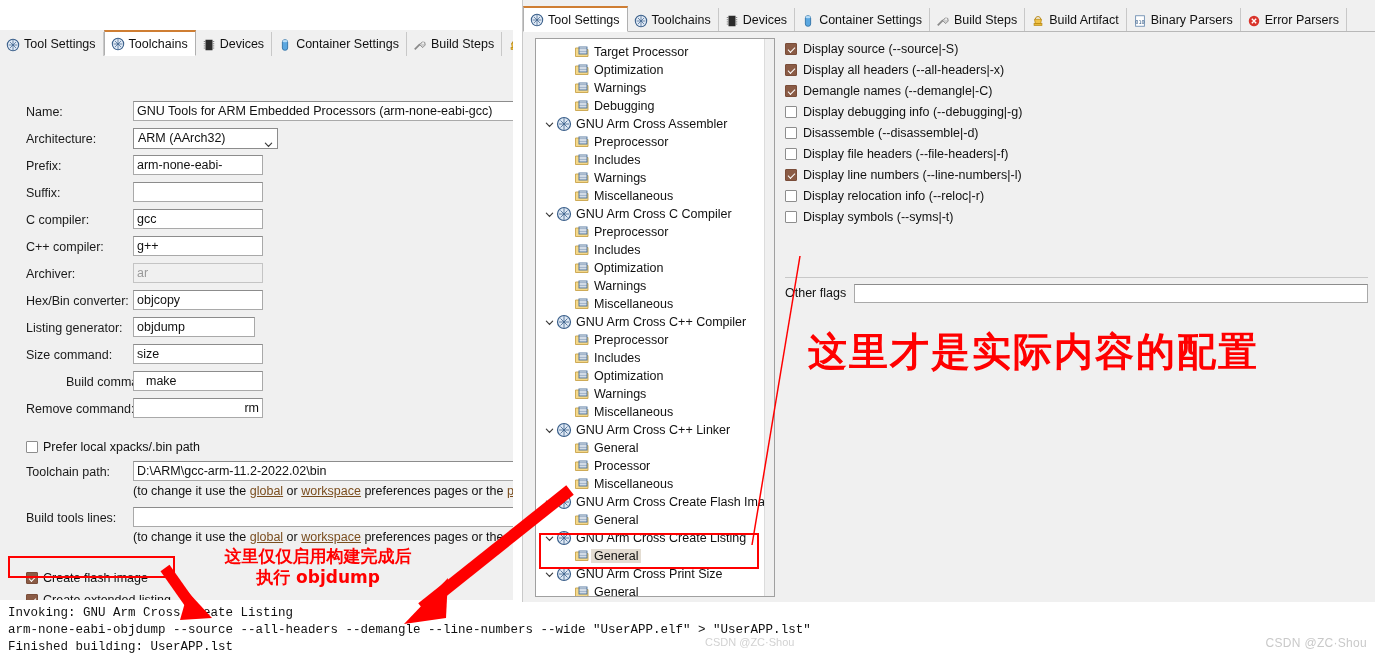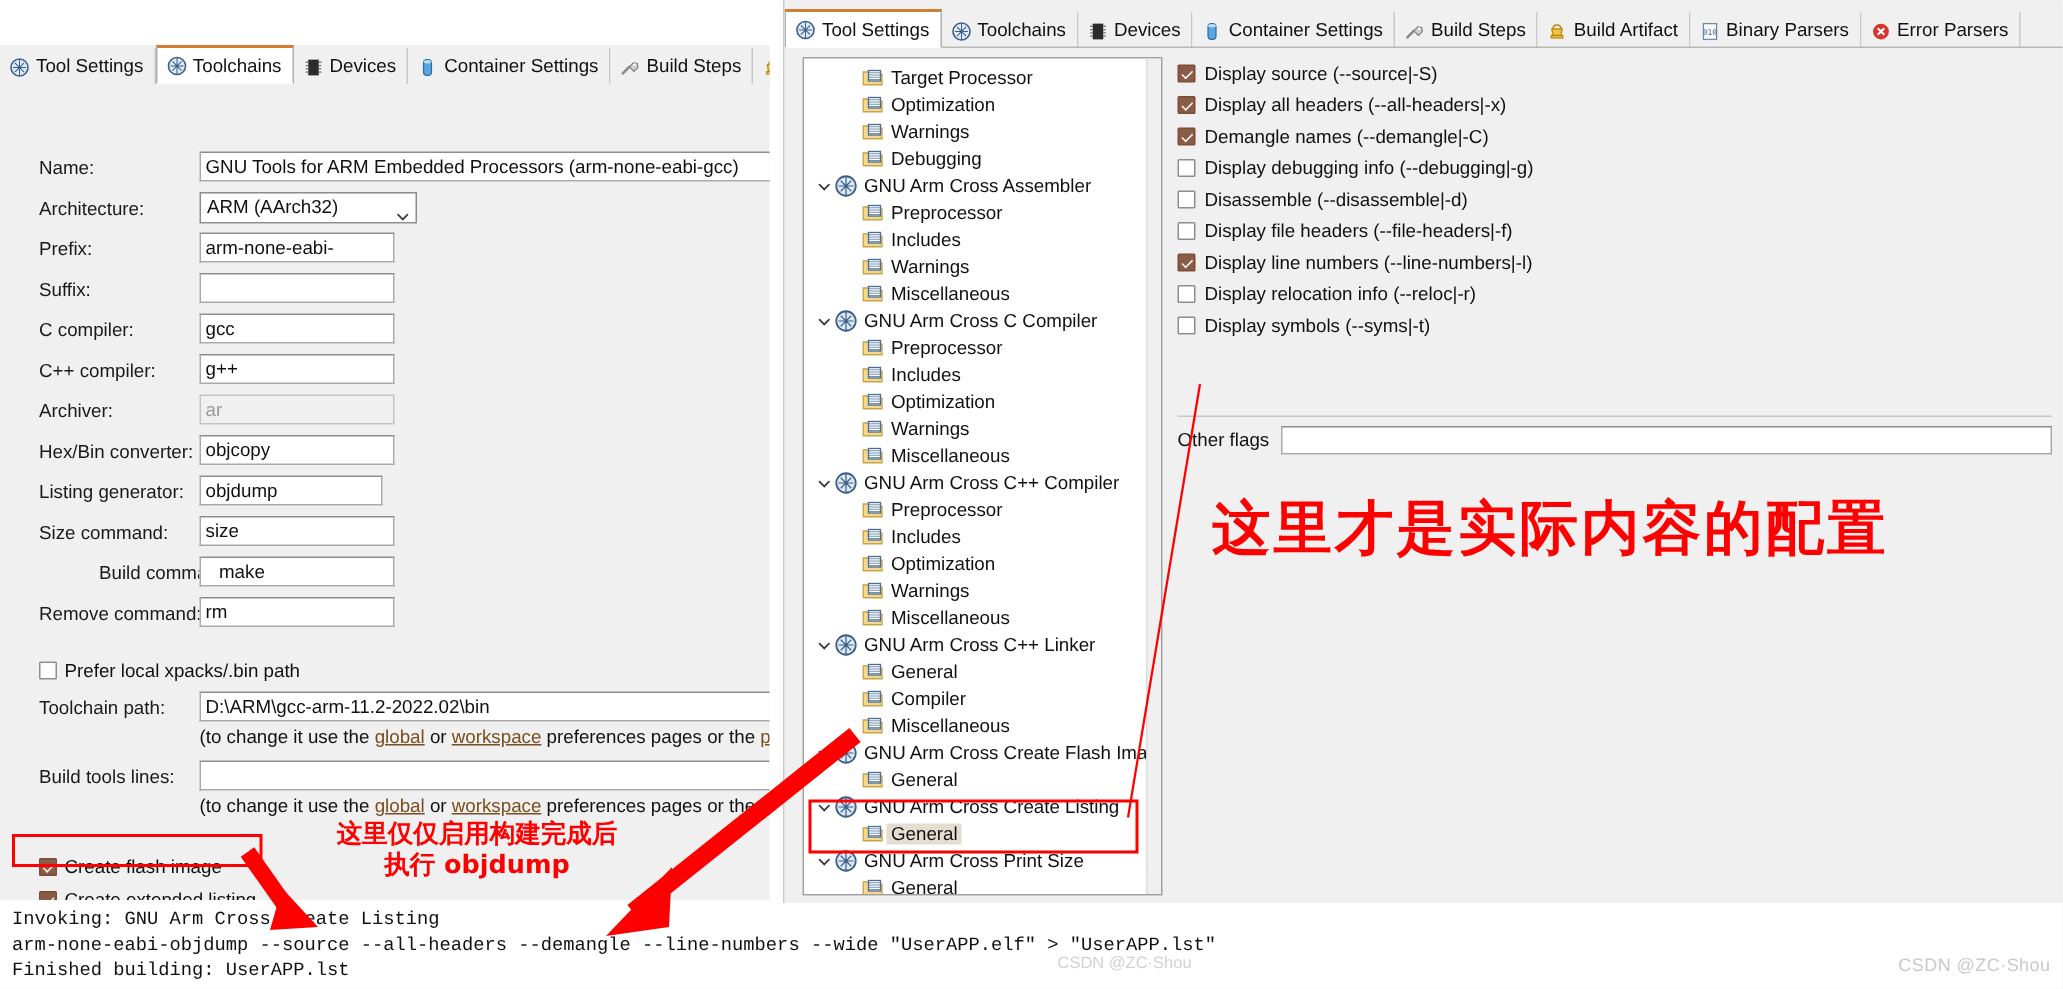--- a/index.html
+++ b/index.html
@@ -233,21 +233,21 @@
           <span class="flabel">Size command:</span>
         </div>
         <div class="finput" style="position: absolute; left: 133px; top: 288px; width: 130px;">size</div>
         <div class="frow" style="left: 26px; top: 316px; margin-left: 40px;">
           <span class="flabel">Build command:</span>
         </div>
         <div class="finput" style="position: absolute; left: 133px; top: 315px; width: 130px; padding-left: 12px;">make</div>
         <div class="frow" style="left: 26px; top: 343px;">
           <span class="flabel">Remove command:</span>
         </div>
-        <div class="finput" style="position: absolute; left: 133px; top: 342px; width: 130px;">rm</div>
+        <div class="finput" style="position: absolute; left: 133px; top: 342px; width: 130px; text-align: right;">rm</div>
       </div>
 
     <div class="ckrow" style="left:26px;top:382px;">
       <span class="ckbox" id="ck-prefer"></span>
       <span class="cklbl">Prefer local xpacks/.bin path</span>
     </div>
 
     <div class="frow" style="left:26px;top:406px;">
       <span class="flabel">Toolchain path:</span>
     </div>
@@ -602,21 +602,21 @@
           </div>
           <div class="tnode" style="padding-left: 20px;">
             <span class="twist"></span>
             <span class="tico"><svg style="width:16px;height:16px;vertical-align:middle;" viewBox="0 0 16 16">
                 <path d="M1.5 12.5V4h4l1.2 1.5H14v7z" fill="#f5d98b" stroke="#c8a44b" stroke-width=".9"></path>
                 <rect x="5" y="3" width="8" height="7" fill="#fff" stroke="#4a6f99" stroke-width=".9"></rect>
                 <g stroke="#4a6f99" stroke-width=".5">
                   <path d="M5 4.5h8M5 6h8M5 7.5h8M5 9h8"></path>
                 </g>
               </svg></span>
-            <span class="tlbl">Compiler</span>
+            <span class="tlbl">Processor</span>
           </div>
           <div class="tnode" style="padding-left: 20px;">
             <span class="twist"></span>
             <span class="tico"><svg style="width:16px;height:16px;vertical-align:middle;" viewBox="0 0 16 16">
                 <path d="M1.5 12.5V4h4l1.2 1.5H14v7z" fill="#f5d98b" stroke="#c8a44b" stroke-width=".9"></path>
                 <rect x="5" y="3" width="8" height="7" fill="#fff" stroke="#4a6f99" stroke-width=".9"></rect>
                 <g stroke="#4a6f99" stroke-width=".5">
                   <path d="M5 4.5h8M5 6h8M5 7.5h8M5 9h8"></path>
                 </g>
               </svg></span>

